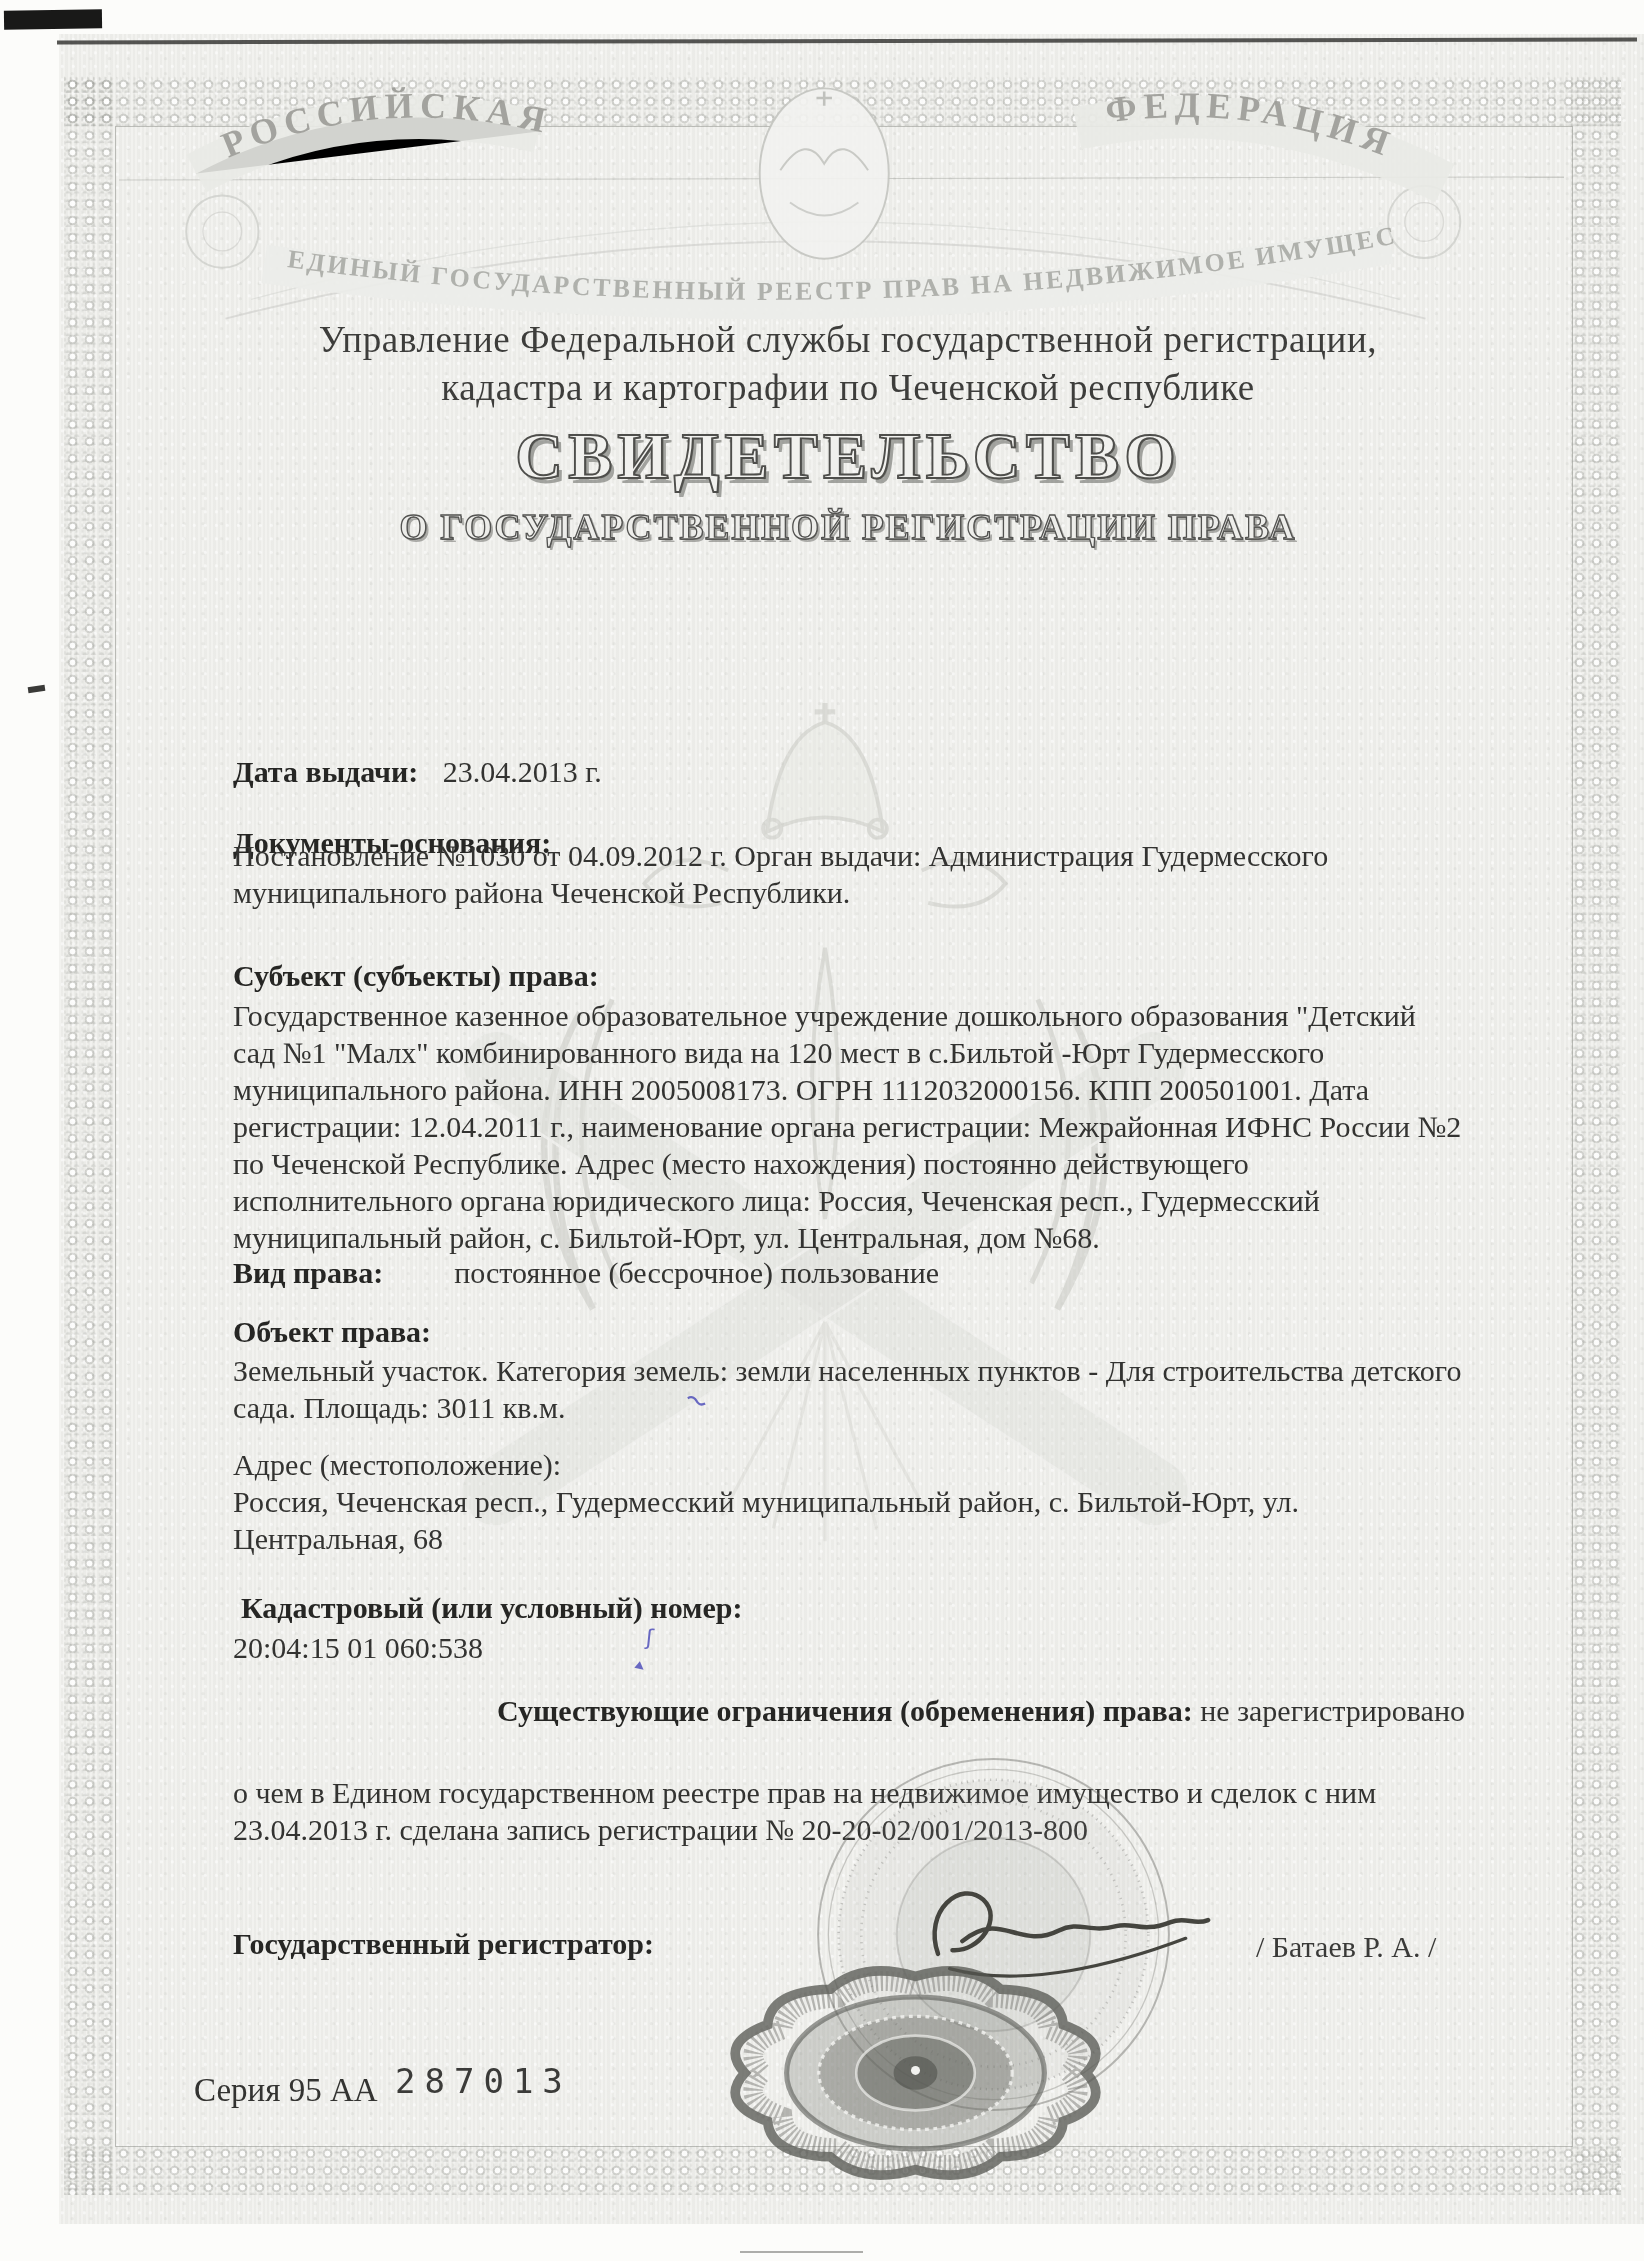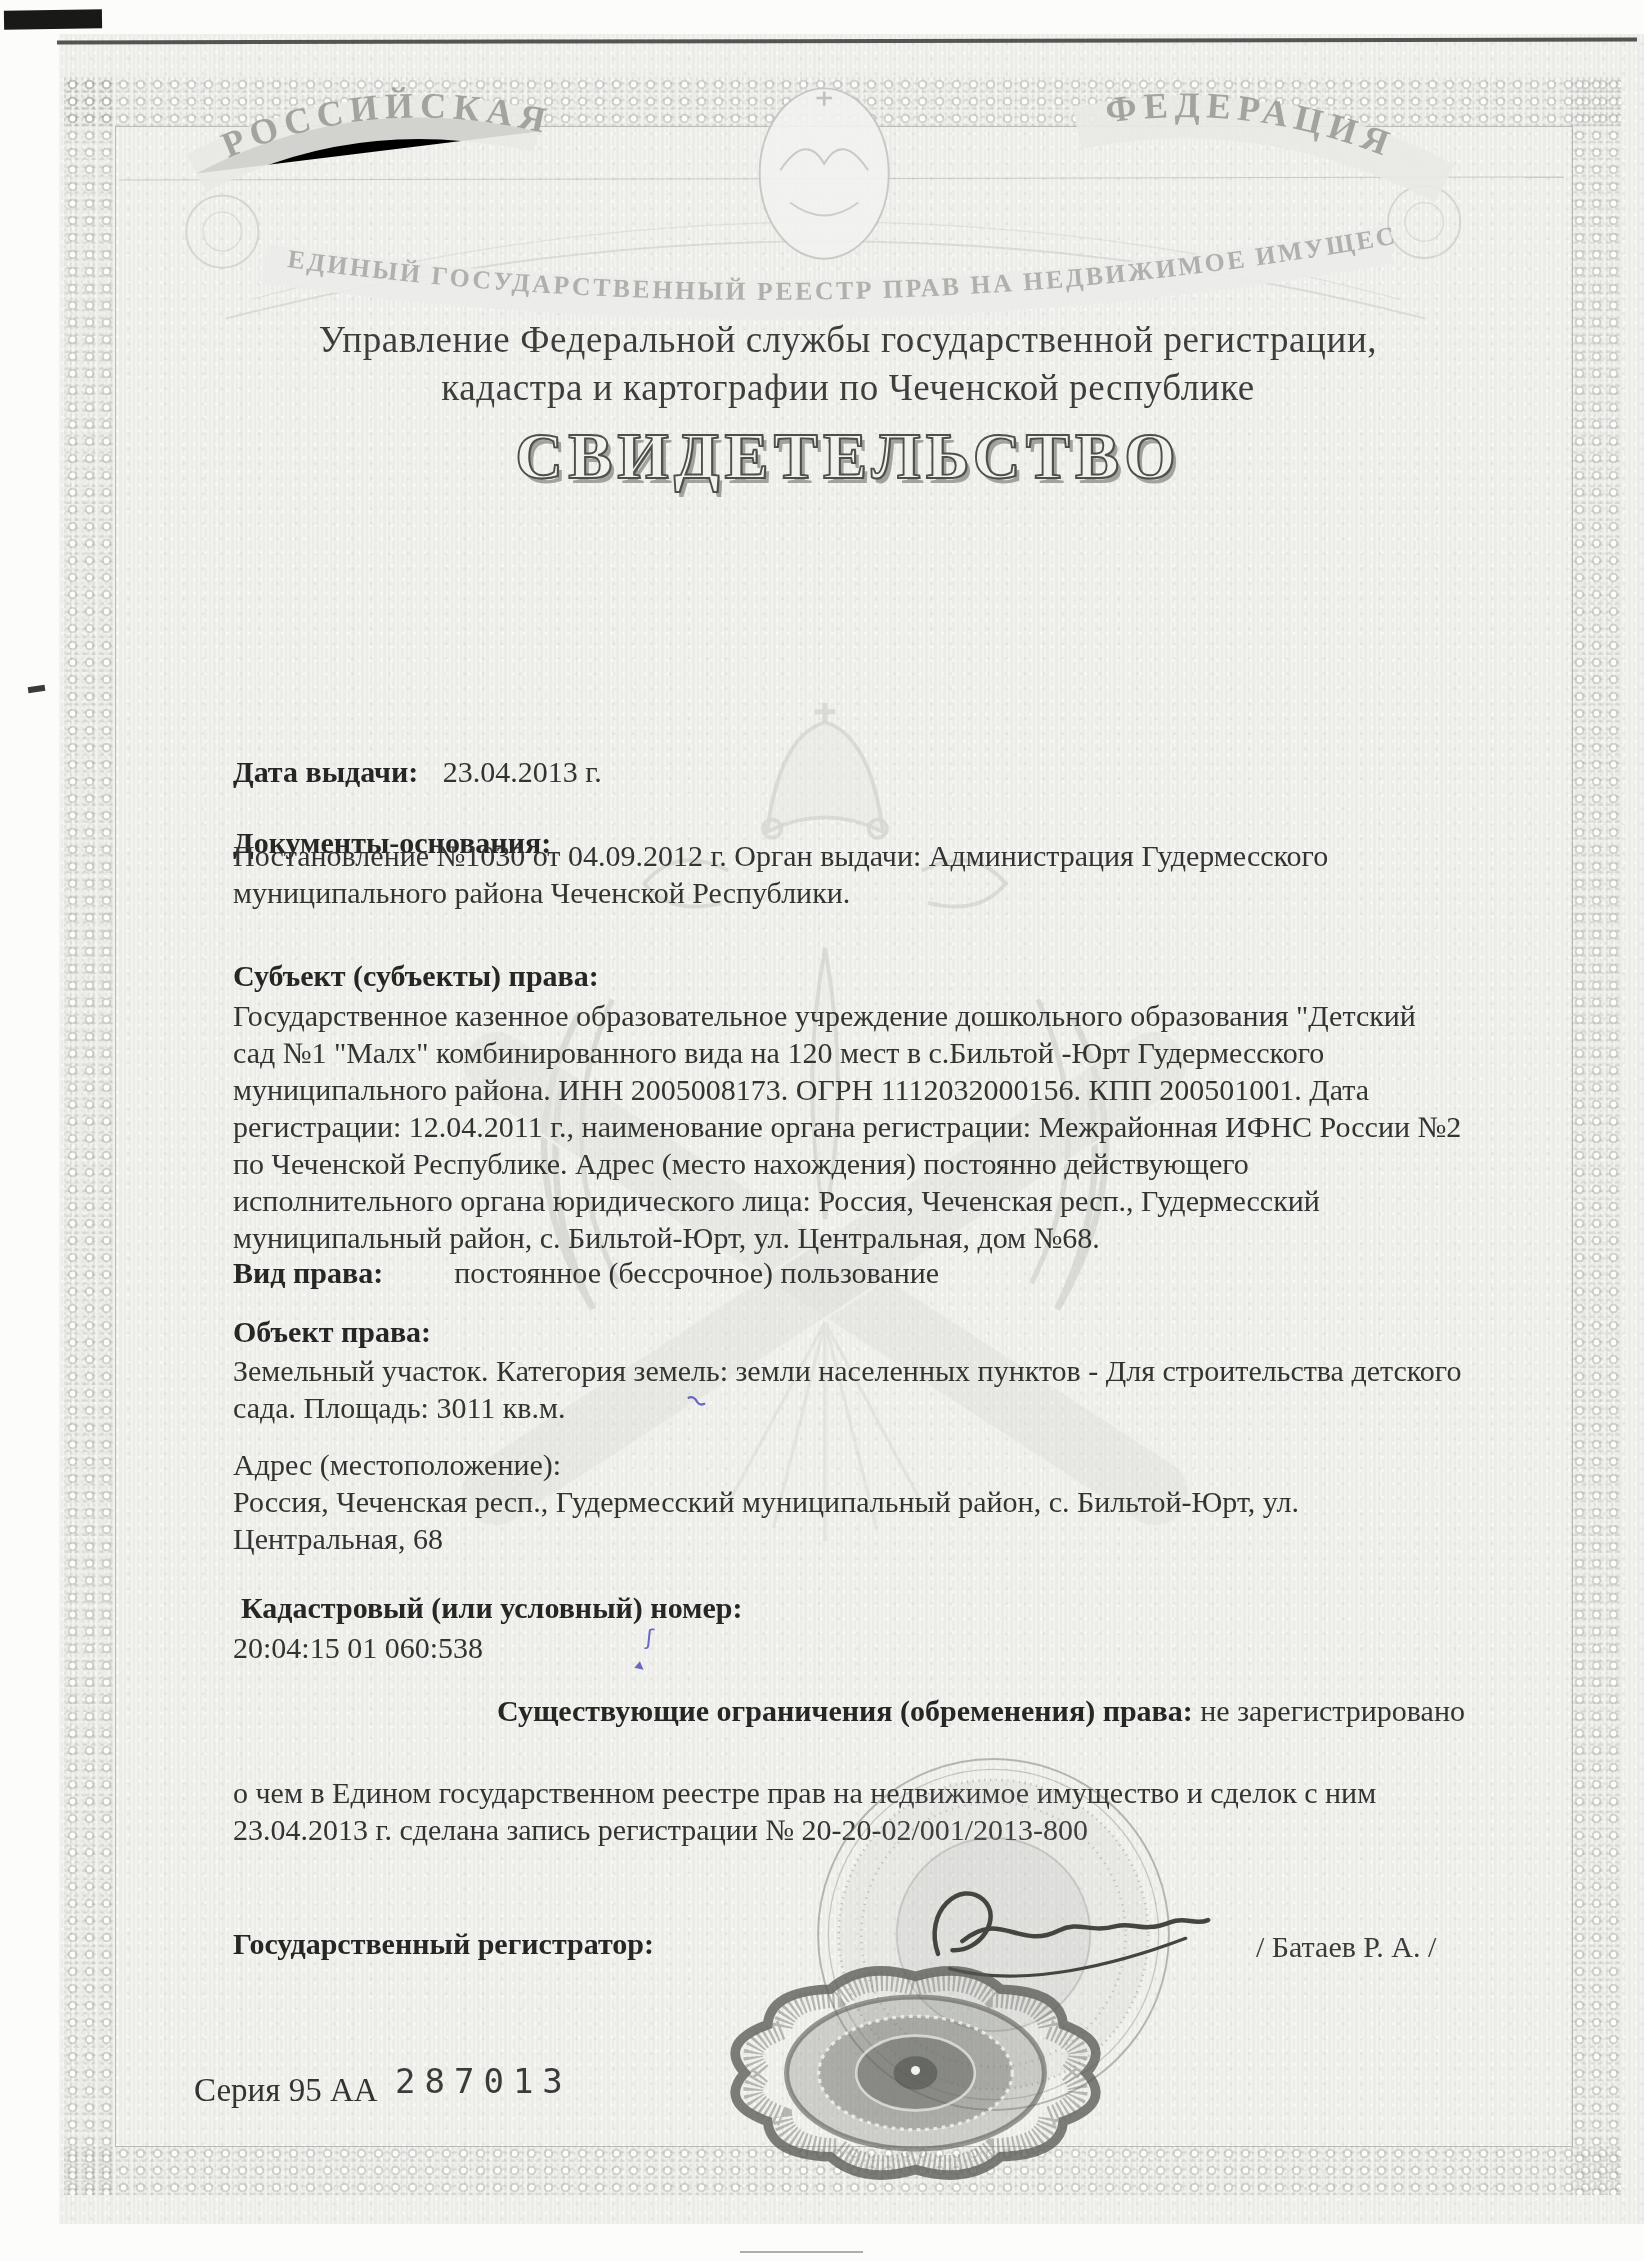--- a/index.html
+++ b/index.html
@@ -127,20 +127,21 @@
       </g>
       <g stroke="rgba(206,207,201,.7)" fill="none" stroke-width="5">
         <path d="M580,1000 L420,1300 M580,1000 L500,1320 M580,1000 L580,1340 M580,1000 L660,1320 M580,1000 L740,1300"></path>
       </g>
     </svg>
   </div>
 
   <div class="block issuer" style="top:317px;">Управление Федеральной службы государственной регистрации,</div>
   <div class="block issuer" style="top:365px;">кадастра и картографии по Чеченской республике</div>
   <div class="block doc-title" style="top:421px;">СВИДЕТЕЛЬСТВО</div>
+  <div class="block doc-subtitle" style="top:507px;">О ГОСУДАРСТВЕННОЙ РЕГИСТРАЦИИ ПРАВА</div>
 
   <div class="block" style="top:753px;">
     <span class="lbl">Дата выдачи:</span><span class="val">23.04.2013 г.</span>
   </div>
 
   <div class="block lbl" style="top:824px;">Документы-основания:</div>
   <div class="block" style="top:837px;">Постановление №1030 от 04.09.2012 г. Орган выдачи: Администрация Гудермесского муниципального района Чеченской Республики.</div>
 
   <div class="block lbl" style="top:957px;">Субъект (субъекты) права:</div>
   <div class="block" style="top:997px;">Государственное казенное образовательное учреждение дошкольного образования "Детский сад №1 "Малх" комбинированного вида на 120 мест в с.Бильтой -Юрт Гудермесского муниципального района. ИНН 2005008173. ОГРН 1112032000156. КПП 200501001. Дата регистрации: 12.04.2011 г., наименование органа регистрации: Межрайонная ИФНС России №2 по Чеченской Республике. Адрес (место нахождения) постоянно действующего исполнительного органа юридического лица: Россия, Чеченская респ., Гудермесский муниципальный район, с. Бильтой-Юрт, ул. Центральная, дом №68.</div>

